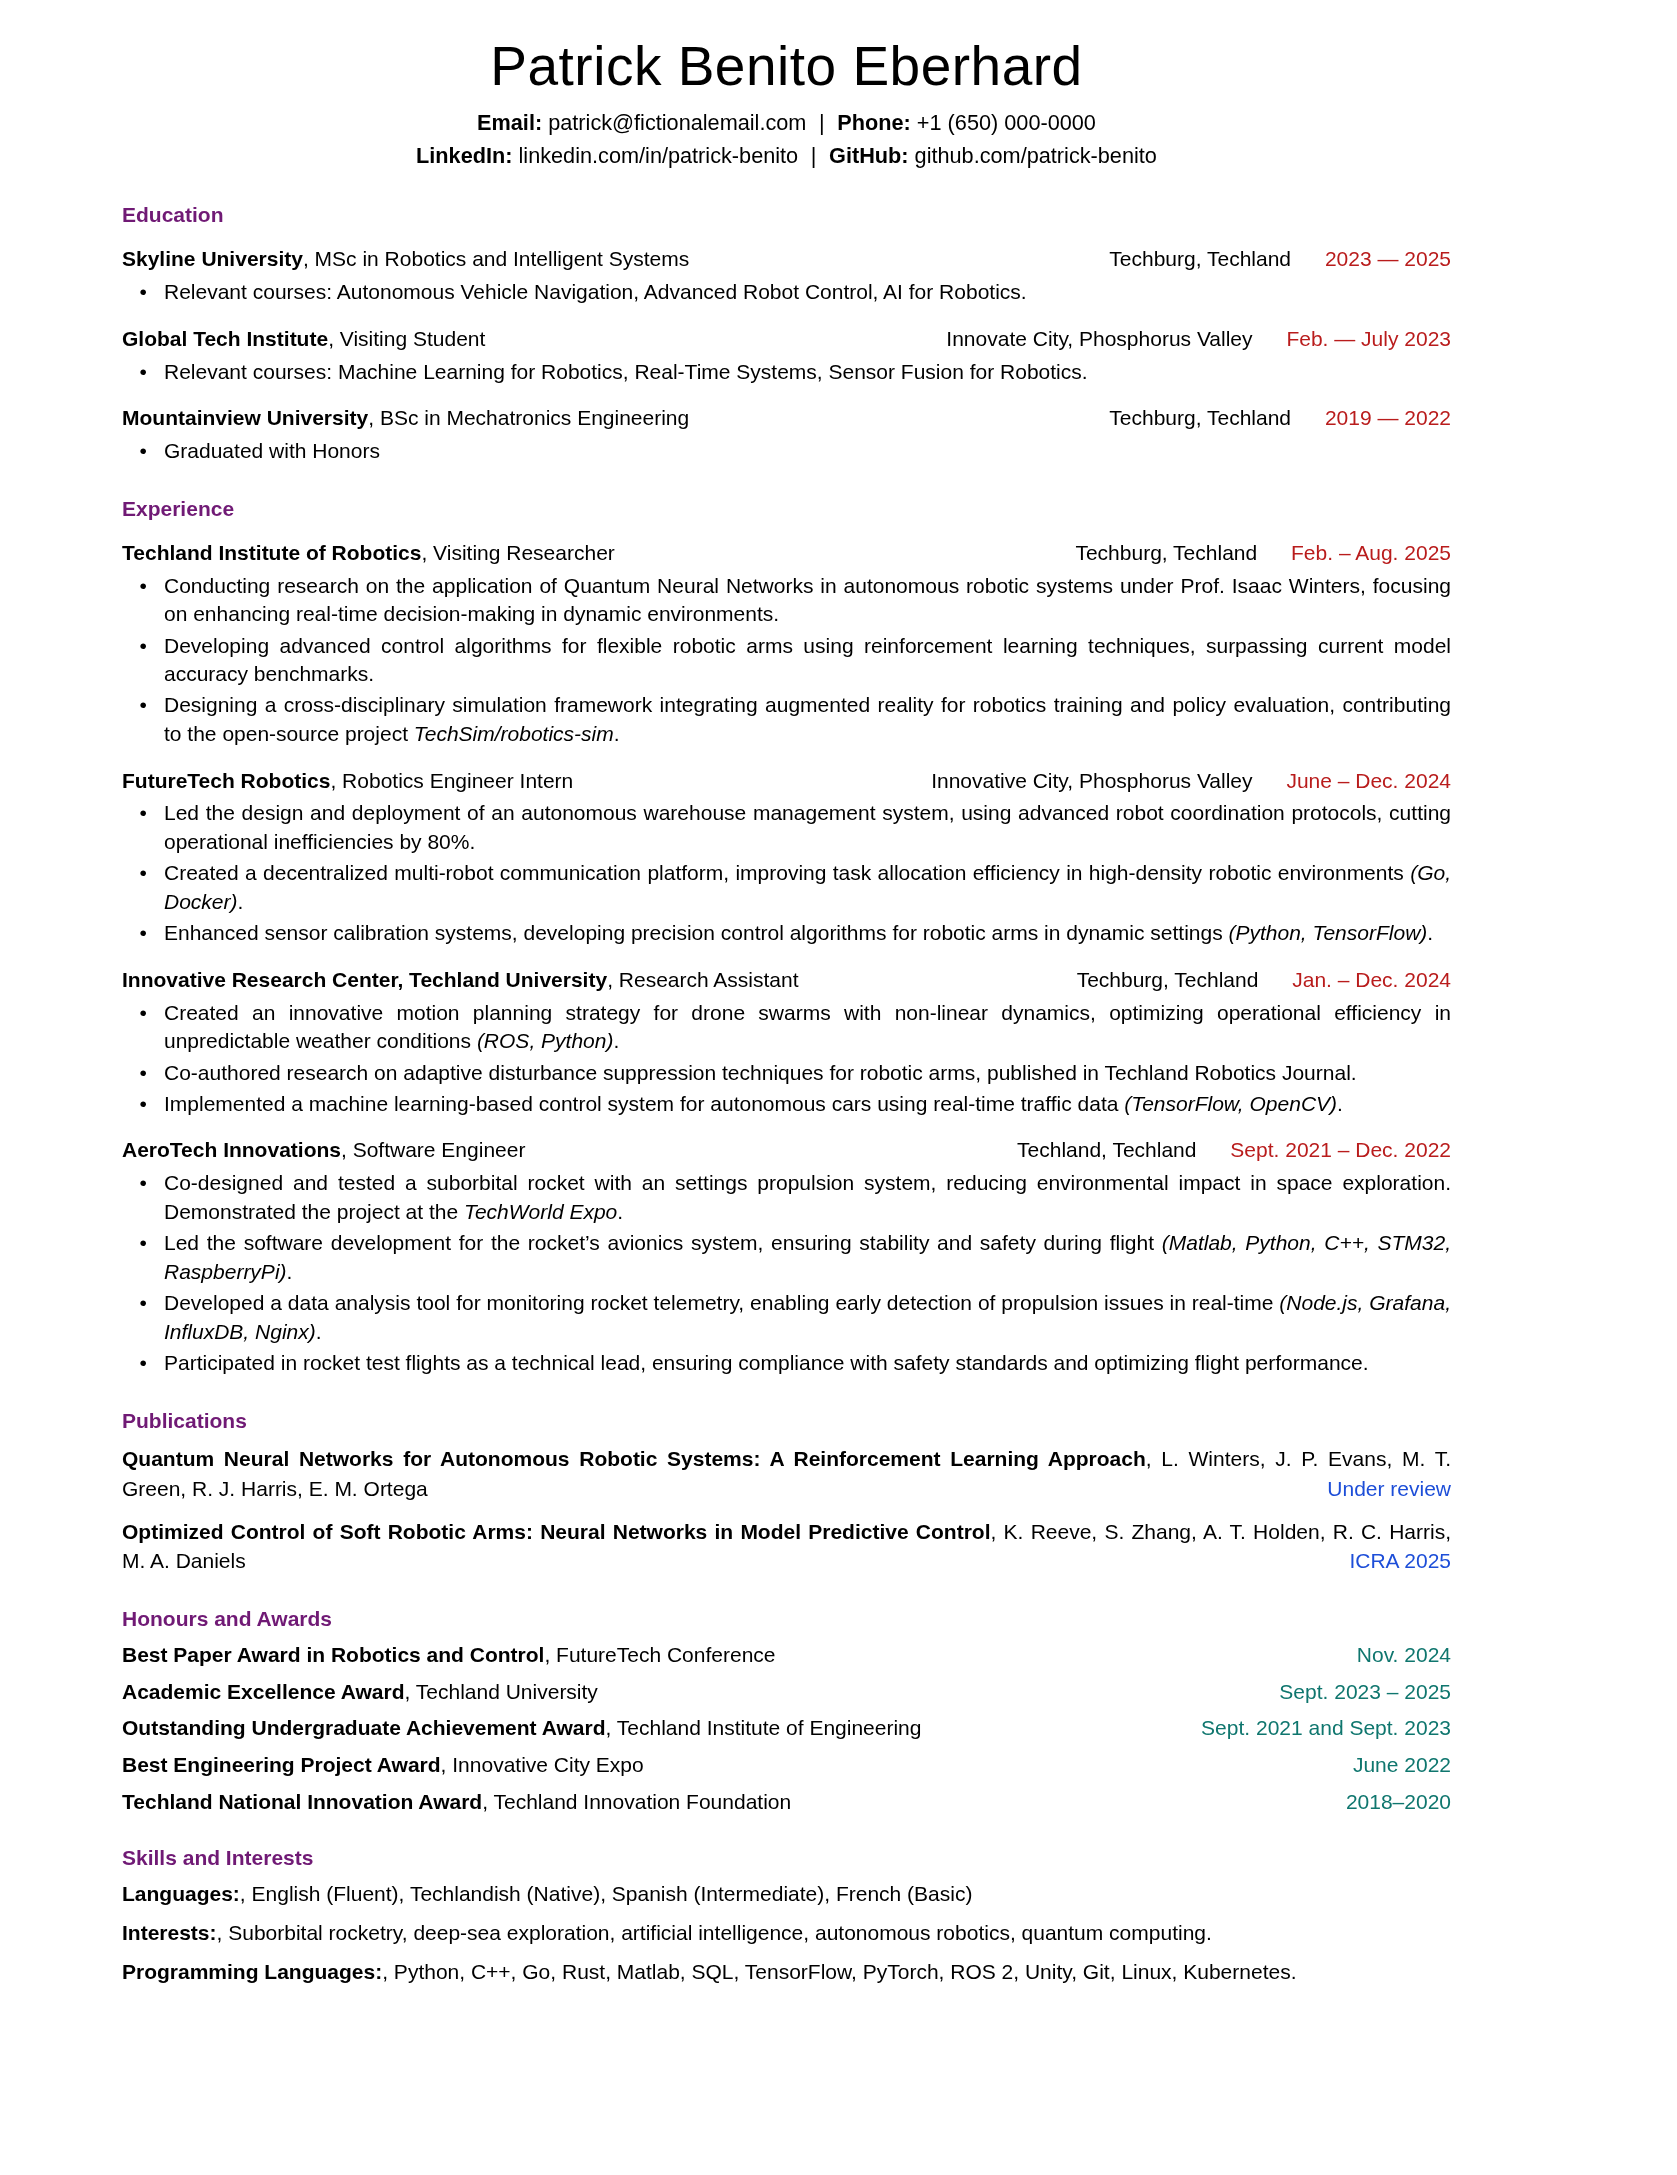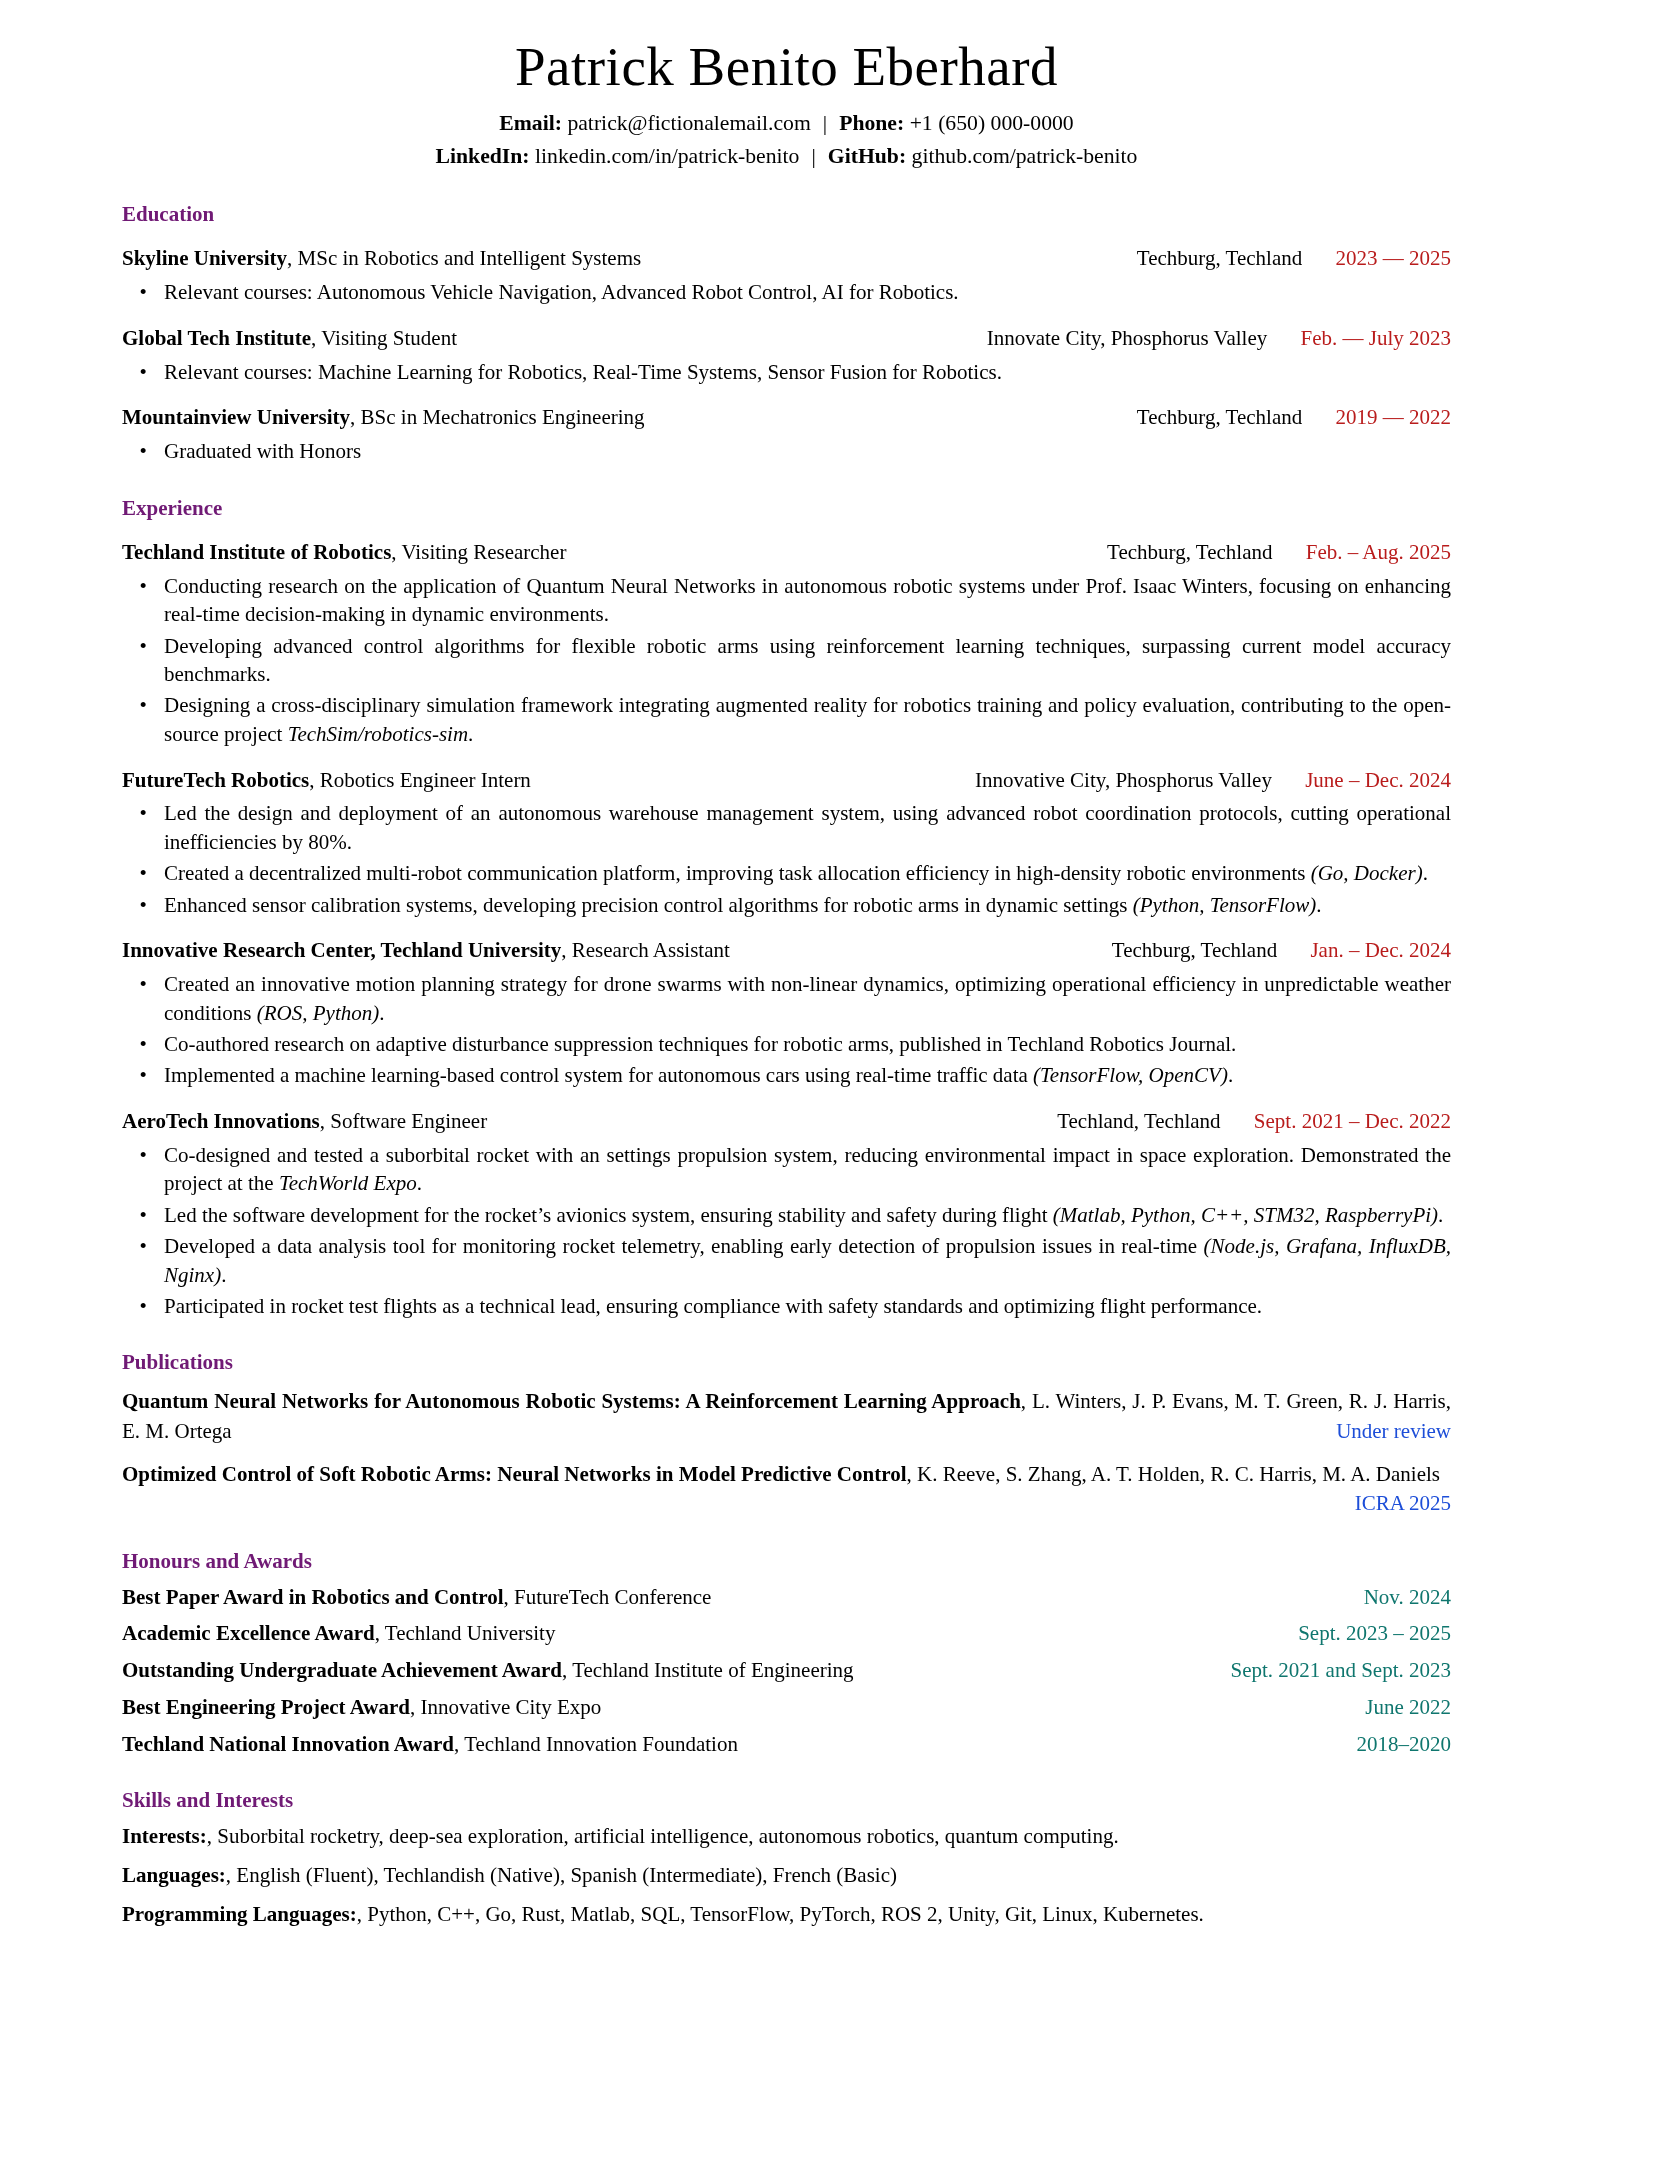--- a/index.html
+++ b/index.html
@@ -3,21 +3,21 @@
 <meta charset="utf-8">
 <style>
   * { box-sizing: border-box; }
   html, body { margin: 0; padding: 0; background: #ffffff; }
   .page {
     width: 1503px;
     min-height: 2175px;
     padding: 36px 52px 38px 122px;
     background: #ffffff;
     color: #000000;
-    font-family: Liberation Serif, serif;
+    font-family: Liberation Sans, sans-serif;
     font-size: 21px;
     line-height: 1.3;
   }
   .name {
     margin: 0;
     text-align: center;
     font-size: 55px;
     font-weight: 400;
     line-height: 1.12;
     letter-spacing: 0.5px;
@@ -237,24 +237,24 @@
     <div class="award-row">
       <div><span class="award-name">Techland National Innovation Award</span><span>, Techland Innovation Foundation</span></div>
       <span class="award-date">2018–2020</span>
     </div>
   </section>
 
   <section>
     <h2 class="sec-title">Skills and Interests</h2>
 
     <p class="skill-row">
+      <span class="lbl">Languages:</span><span>, English (Fluent), Techlandish (Native), Spanish (Intermediate), French (Basic)</span>
+    </p>
+    <p class="skill-row">
       <span class="lbl">Interests:</span><span>, Suborbital rocketry, deep-sea exploration, artificial intelligence, autonomous robotics, quantum computing.</span>
-    </p>
-    <p class="skill-row">
-      <span class="lbl">Languages:</span><span>, English (Fluent), Techlandish (Native), Spanish (Intermediate), French (Basic)</span>
     </p>
     <p class="skill-row">
       <span class="lbl">Programming Languages:</span><span>, Python, C++, Go, Rust, Matlab, SQL, TensorFlow, PyTorch, ROS 2, Unity, Git, Linux, Kubernetes.</span>
     </p>
   </section>
 
 </div>
 
 
 </body></html>

